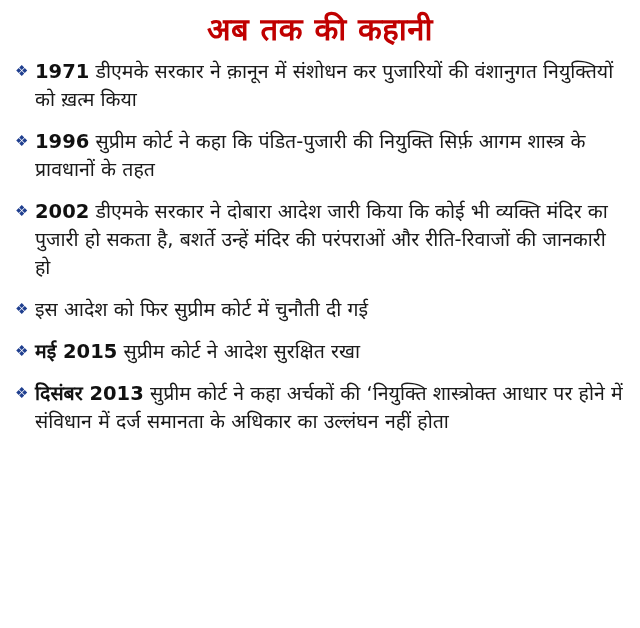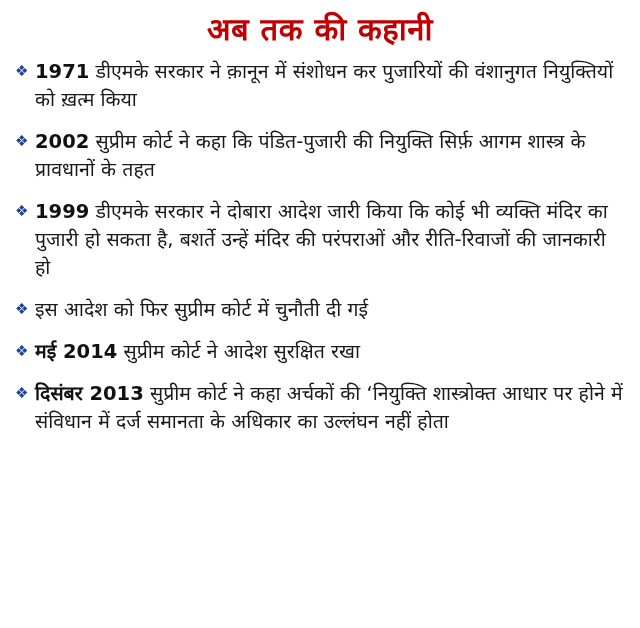--- a/index.html
+++ b/index.html
@@ -74,36 +74,36 @@
 
   <ul class="list">
 
     <li class="item">
       <span class="bullet">❖</span>
       <span class="text"><b class="t-year">1971</b><span> डीएमके सरकार ने क़ानून में संशोधन कर पुजारियों की वंशानुगत नियुक्तियों को ख़त्म किया</span></span>
     </li>
 
     <li class="item">
       <span class="bullet">❖</span>
-      <span class="text"><b class="t-year">2002</b><span> सुप्रीम कोर्ट ने कहा कि पंडित-पुजारी की नियुक्ति सिर्फ़ आगम शास्त्र के प्रावधानों के तहत</span></span>
+      <span class="text"><b class="t-year">1996</b><span> सुप्रीम कोर्ट ने कहा कि पंडित-पुजारी की नियुक्ति सिर्फ़ आगम शास्त्र के प्रावधानों के तहत</span></span>
     </li>
 
     <li class="item">
       <span class="bullet">❖</span>
-      <span class="text"><b class="t-year">1999</b><span> डीएमके सरकार ने दोबारा आदेश जारी किया कि कोई भी व्यक्ति मंदिर का पुजारी हो सकता है, बशर्ते उन्हें मंदिर की परंपराओं और रीति-रिवाजों की जानकारी हो</span></span>
+      <span class="text"><b class="t-year">2002</b><span> डीएमके सरकार ने दोबारा आदेश जारी किया कि कोई भी व्यक्ति मंदिर का पुजारी हो सकता है, बशर्ते उन्हें मंदिर की परंपराओं और रीति-रिवाजों की जानकारी हो</span></span>
     </li>
 
     <li class="item">
       <span class="bullet">❖</span>
       <span class="text"><span>इस आदेश को फिर सुप्रीम कोर्ट में चुनौती दी गई</span></span>
     </li>
 
     <li class="item">
       <span class="bullet">❖</span>
-      <span class="text"><b class="t-year">मई 2014</b><span> सुप्रीम  कोर्ट ने आदेश सुरक्षित रखा</span></span>
+      <span class="text"><b class="t-year">मई 2015</b><span> सुप्रीम  कोर्ट ने आदेश सुरक्षित रखा</span></span>
     </li>
 
     <li class="item">
       <span class="bullet">❖</span>
       <span class="text"><b class="t-year">दिसंबर 2013</b><span> सुप्रीम कोर्ट ने कहा अर्चकों की ‘नियुक्ति शास्त्रोक्त आधार पर होने में संविधान में दर्ज समानता के अधिकार का उल्लंघन नहीं होता</span></span>
     </li>
 
   </ul>
 </div>
 

